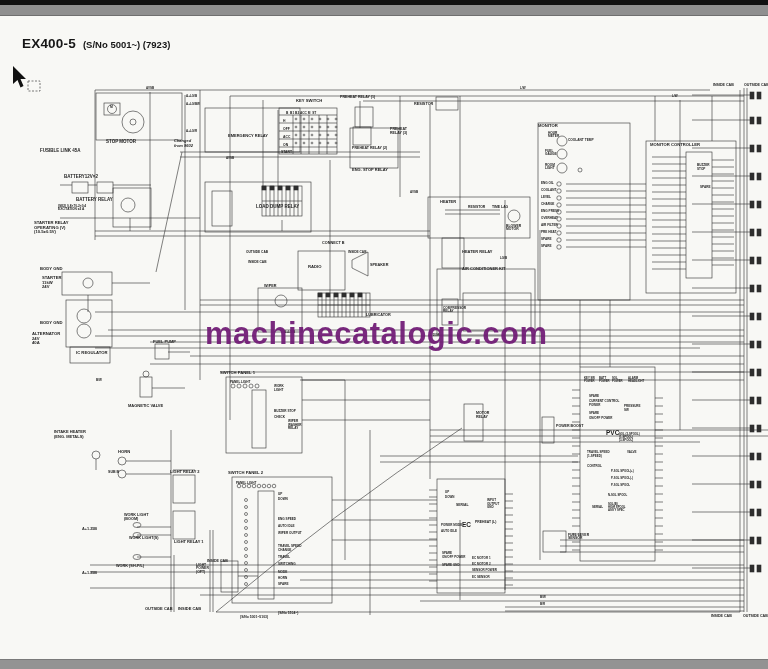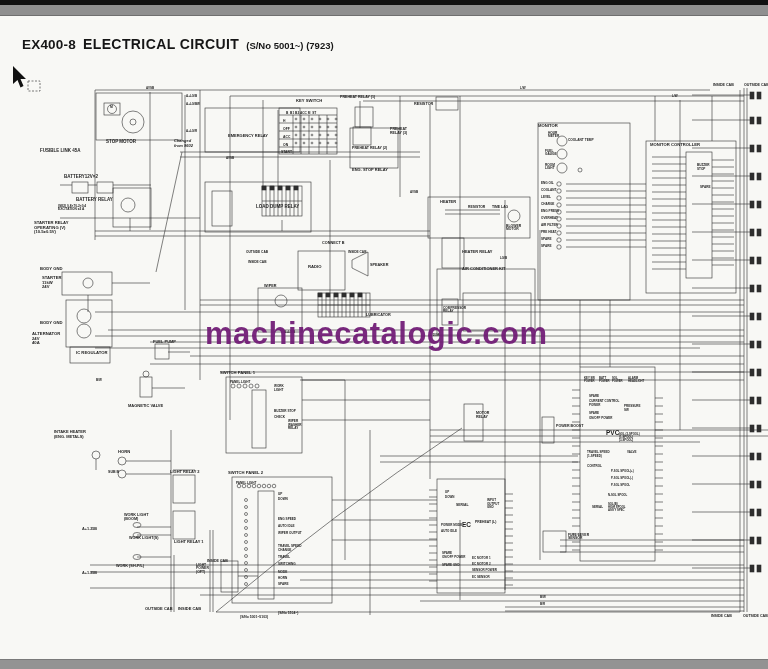--- a/index.html
+++ b/index.html
@@ -22,22 +22,21 @@
     color:#701a75;letter-spacing:.5px;opacity:.93;white-space:nowrap;}
 </style>
 </head>
 <body>
 
 <div class="stage">
   <div class="bar-top-black"></div>
   <div class="bar-top-gray"></div>
 
   <div class="title">
-    <span class="model">EX400-8</span>
-    <span class="main">ELECTRICAL CIRCUIT</span>
+    <span class="model">EX400-5</span>
     <span class="suffix">(S/No 5001~) (7923)</span>
   </div>
 
   <div class="schematic">
     <svg id="wires" width="768" height="669" viewBox="0 0 768 669">
       <g stroke="#2e2e2e" stroke-width="0.6" fill="none">
 
         <path d="M95 90H710M230 96H744M363 101H744M180 152H420M180 157H420M95 231H430M95 236H430M200 300H744M200 305H744M95 312H744M150 330H744M95 336H744M150 342H744M95 348H700M190 356H744M150 364H744M220 372H744M300 380H744M430 430H768M430 436H768M430 442H700M380 456H578M380 462H578M560 540H744M560 546H744M560 552H744M90 565H744M90 572H744M300 580H744M90 588H744M200 595H744M420 601H744M505 607H744M505 611H744"></path>
 
         <path d="M95 90V240M150 92V230M185 95V310M200 90V380M230 96V420M263 100V186M278 110V186M330 160V293M360 101V128M400 96V197M430 105V479M460 96V300M505 200V590M540 230V560M580 300V367M610 300V367M655 96V141M680 100V430M712 96V141M370 430V615M345 380V560M460 520V600M740 90V612M744 88V612M747 88V612M171 430V612M174 555V612M210 530V612M213 530V612"></path>

